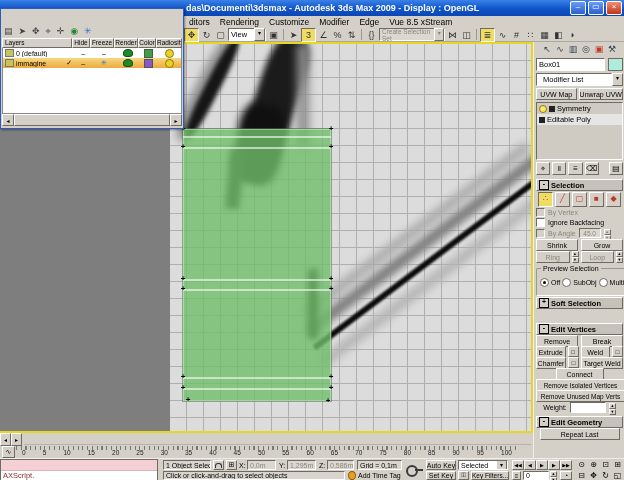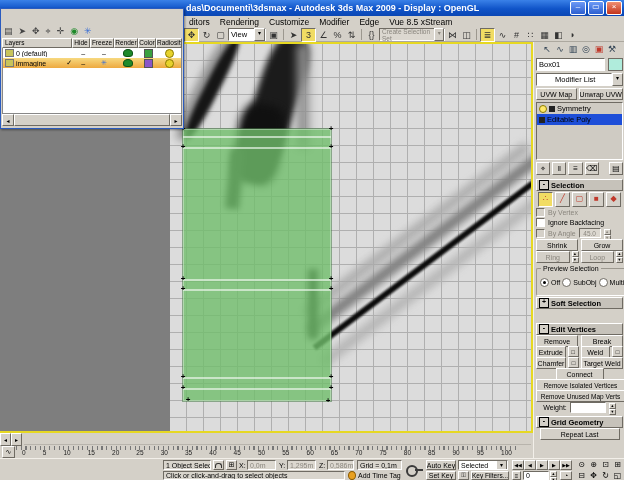--- a/index.html
+++ b/index.html
@@ -72,21 +72,21 @@
   .ckbox.g{background:#d4d0c8;}
   .radio{width:7px;height:7px;border-radius:50%;background:#fff;border:1px solid #6f6b63;position:relative;}
   .radio.on::after{content:"";position:absolute;left:1.5px;top:1.5px;width:3px;height:3px;border-radius:50%;background:#000;}
   .spin{width:7px;display:flex;flex-direction:column;}
   .spin span{flex:1;font-size:4.5px;line-height:4px;text-align:center;background:#d4d0c8;border:1px solid;border-color:#fff #6f6b63 #6f6b63 #fff;}
   .group{border:1px solid;border-color:#9c988f #fff #fff #9c988f;border-radius:2px;position:relative;}
   .grouplabel{position:absolute;top:-4px;left:4px;background:#d4d0c8;padding:0 2px;font-size:7px;}
   .subico{width:13px;height:13px;border:1px solid;border-color:#fff #6f6b63 #6f6b63 #fff;background:#d4d0c8;font-size:8px;line-height:12px;text-align:center;color:#c0392b;}
   .stack{background:#cfcbc3;border:1px solid;border-color:#6f6b63 #fff #fff #6f6b63;}
   .stackrow{height:11px;display:flex;align-items:center;gap:2px;font-size:7.5px;padding-left:2px;}
-  .stackrow.sel{background:#1d4ed8;}
+  .stackrow.sel{background:#e5e5e5;}
   .bulb{width:6px;height:6px;border-radius:50%;background:#ffe96a;border:1px solid #8a7a00;}
   .modbox{width:6px;height:6px;background:#222;}
   
   .sliderrow{left:0;top:433px;width:533px;height:13px;background:#d4d0c8;border-bottom:1px solid #aca89f;display:flex;align-items:center;z-index:3;}
   .trackbar{left:0;top:446px;width:533px;height:12px;background:#d4d0c8;z-index:3;}
   .tickstrip{position:absolute;left:16px;top:0;width:500px;height:4px;background:repeating-linear-gradient(to right,#777 0 1px,transparent 1px 4.75px);}
   .rulernums{position:absolute;left:16px;top:3px;width:500px;display:flex;justify-content:space-between;padding:0 4px 0 6px;box-sizing:border-box;font-size:6.5px;color:#222;}
   .bottomstrip{left:0;top:458px;width:624px;height:22px;background:#d4d0c8;border-top:1px solid #f2efe9;z-index:5;}
   .b1{top:1px;height:10px;}  .b2{top:12px;height:9px;}
   .stfield{position:absolute;display:flex;align-items:center;font-size:7px;overflow:hidden;white-space:nowrap;box-sizing:border-box;}
@@ -259,21 +259,21 @@
       <span class="tabico">▥</span>
       <span class="tabico">◎</span>
       <span class="tabico" style="color:#c0392b">▣</span>
       <span class="tabico">⚒</span>
     </div>
     <div class="pr" style="top:16px;height:13px;display:flex;gap:3px">
       <span class="sunken btn" style="flex:1;justify-content:flex-start;padding-left:2px;font-size:7.5px">Box01</span>
       <span style="width:13px;background:#b0ecdc;border:1px solid #6f6b63"></span>
     </div>
     <div class="pr" style="top:31px;height:13px;display:flex">
-      <span class="sunken btn" style="flex:1;justify-content:flex-start;padding-left:18px;font-size:7.5px">Modifier List</span>
+      <span class="sunken btn" style="flex:1;justify-content:flex-start;padding-left:6px;font-size:7.5px">Modifier List</span>
       <span class="ddarrow" style="height:11px">▾</span>
     </div>
     <div class="pr" style="top:46px;height:12px;display:flex;gap:2px;justify-content:center">
       <span class="raised btn pbtn" style="width:40px">UVW Map</span>
       <span class="raised btn pbtn" style="width:44px">Unwrap UVW</span>
     </div>
     <div class="pr stack" style="top:60px;height:56px">
       <div class="stackrow">
         <span class="bulb"></span>
         <span class="modbox"></span>
@@ -386,21 +386,21 @@
       <span>Weight:</span>
       <span class="sunken btn" style="width:34px;height:9px;font-size:6.5px"></span>
       <span class="spin" style="height:10px">
           <span>▴</span>
           <span>▾</span>
         </span>
     </div>
 
     <div class="pr rollhead" style="top:374px">
       <span class="rollbox">-</span>
-      <span class="rtitle">Grid Geometry</span>
+      <span class="rtitle">Edit Geometry</span>
     </div>
     <div class="pr" style="top:386px;display:flex;justify-content:center">
       <span class="raised btn pbtn" style="width:78px">Repeat Last</span>
     </div>
     <div class="pr group" style="top:400px;height:34px">
       <span class="grouplabel">Constraints</span>
       <div class="ckrow" style="position:absolute;left:5px;top:7px;gap:2px">
         <span class="radio on"></span>
         <span style="width:22px">None</span>
         <span class="radio"></span>
@@ -438,20 +438,24 @@
         <span>75</span>
         <span>80</span>
         <span>85</span>
         <span>90</span>
         <span>95</span>
         <span>100</span>
       </div>
   </div>
 
   <div class="abs bottomstrip">
+    <div class="maxs">
+      <div class="pink"></div>
+      <div class="white">AXScript.</div>
+    </div>
 
     <span class="stfield sunkeng b1" style="left:163px;width:48px;padding-left:2px;background:#d9d5cd">1 Object Selected</span>
     <span class="stfield raised b1 btn" style="left:213px;width:11px">
       <span style="width:5px;height:4px;border:1px solid #333;border-bottom:none;border-radius:3px 3px 0 0;margin-bottom:-1px"></span>
     </span>
     <span class="stfield raised b1 btn" style="left:226px;width:11px;font-size:7px">⊞</span>
     <span class="stfield b1 coordlbl" style="left:239px">X:</span>
     <span class="stfield sunkeng b1 dis" style="left:247px;width:29px;padding-left:2px">0,0m</span>
     <span class="stfield b1 coordlbl" style="left:279px">Y:</span>
     <span class="stfield sunkeng b1 dis" style="left:287px;width:29px;padding-left:2px">1,295m</span>

